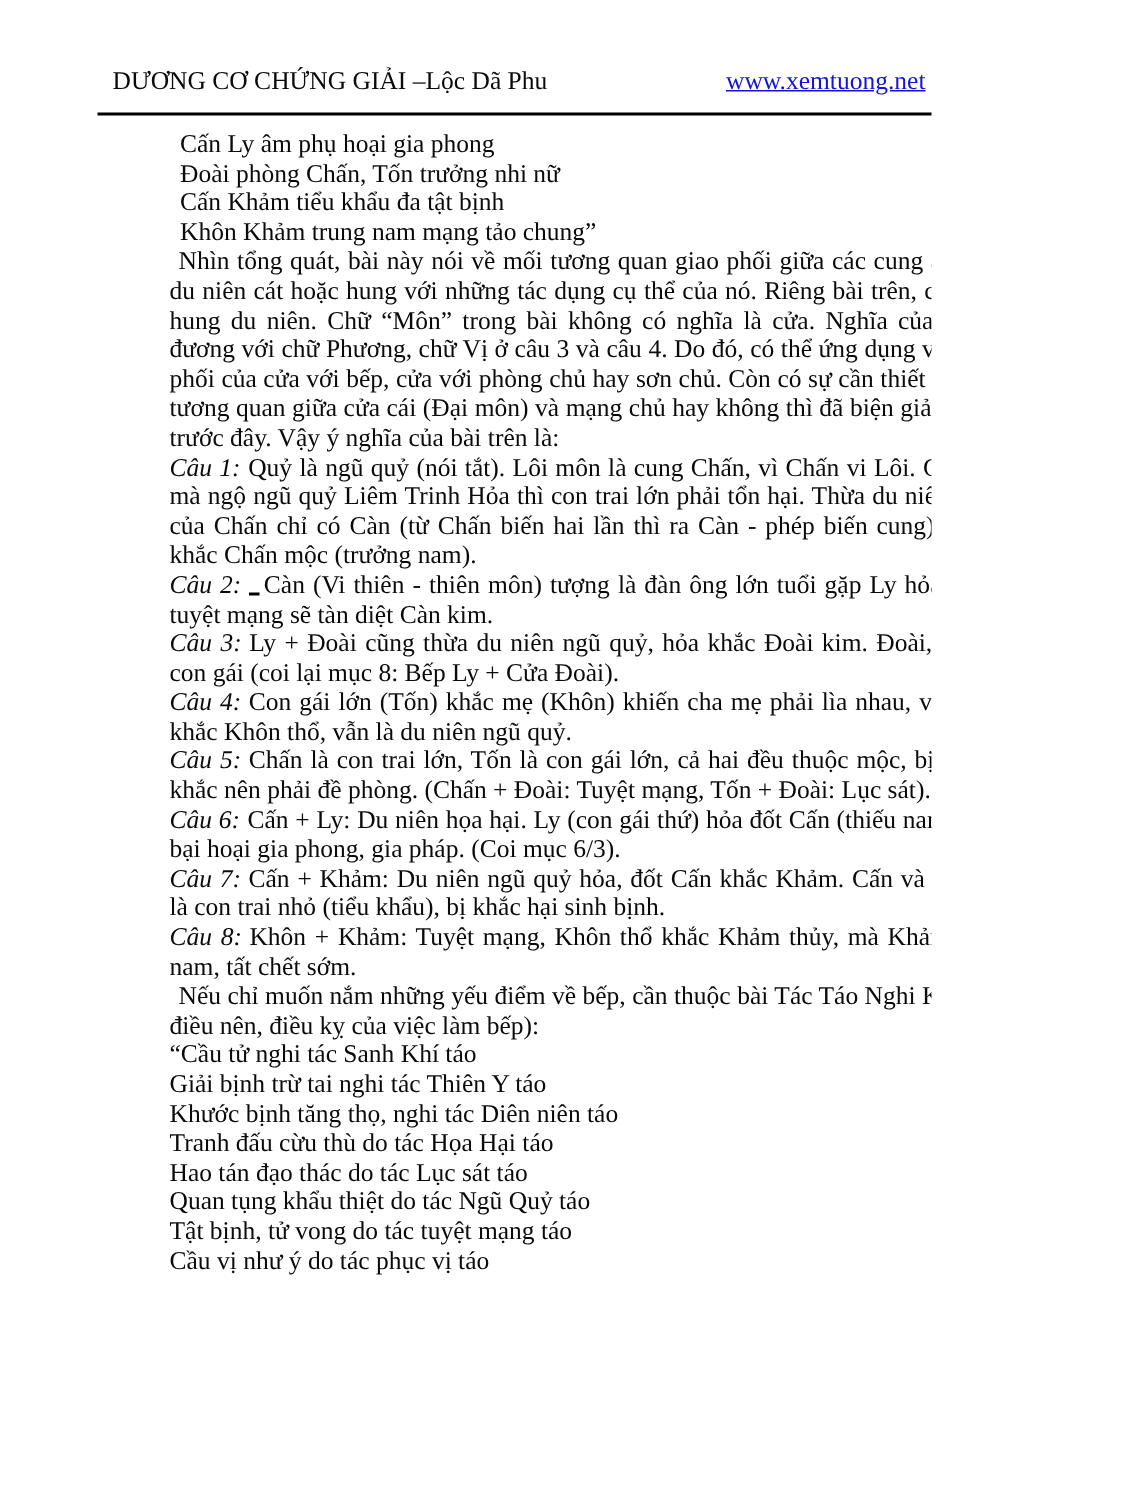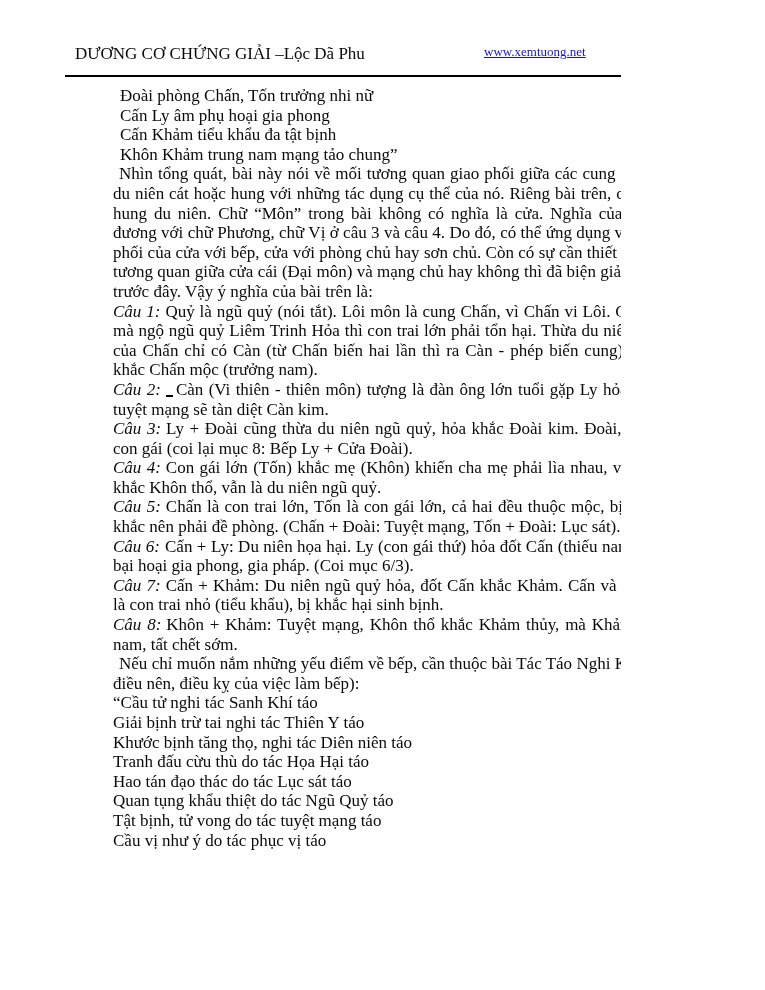--- a/index.html
+++ b/index.html
@@ -2,21 +2,21 @@
 <html style="--link: #1414d8; --text: #0a0a0a; --background: #ffffff;"><head>
 <meta charset="utf-8">
 <style>
   html,body { margin:0; padding:0; background:#ffffff; }
   .page {
     position:relative; width:621px; height:990px; background:var(--background,#ffffff);
     font-family:"Liberation Serif","DejaVu Serif",serif; color:var(--text,#0a0a0a);
     overflow:hidden;
   }
   .header-title { position:absolute; left:75px; top:44px; font-size:17px; white-space:nowrap; }
-  .header-link  { position:absolute; left:484px; top:44px; font-size:13px;
+  .header-link  { position:absolute; left:484px; top:44px; font-size:17px;
                   color:var(--link,#1414d8); text-decoration:underline; cursor:pointer; white-space:nowrap; }
   .page-number  { position:absolute; left:679px; top:44px; font-size:17px;margin-left:32px; }
   .rule { position:absolute; left:65px; top:75px; width:627px; height:2px; background:#000; }
 
   .content { position:absolute; left:113px; top:86px; width:580px;
              font-size:17px; line-height:19.6px; }
   .poem { margin:0; padding-left:7px; }
   .poem-line { white-space:nowrap; }
   p { margin:0; }
   .para { text-align:justify; text-indent:6px; }
@@ -32,22 +32,22 @@
 <div class="page">
 
   <div class="header-title">DƯƠNG CƠ CHỨNG GIẢI –Lộc Dã Phu</div>
   <a class="header-link">www.xemtuong.net</a>
   <div class="page-number">114</div>
   <div class="rule"></div>
 
   <div class="content">
 
     <div class="poem">
+      <div class="poem-line">Cấn Ly âm phụ hoại gia phong</div>
       <div class="poem-line">Đoài phòng Chấn, Tốn trưởng nhi nữ</div>
-      <div class="poem-line">Cấn Ly âm phụ hoại gia phong</div>
       <div class="poem-line">Cấn Khảm tiểu khẩu đa tật bịnh</div>
       <div class="poem-line">Khôn Khảm trung nam mạng tảo chung”</div>
     </div>
 
     <p class="para">Nhìn tổng quát, bài này nói về mối tương quan giao phối giữa các cung àm sinh ra du niên cát hoặc hung với những tác dụng cụ thể của nó. Riêng bài trên, chỉ nói đến hung du niên. Chữ “Môn” trong bài không có nghĩa là cửa. Nghĩa của nó tương đương với chữ Phương, chữ Vị ở câu 3 và câu 4. Do đó, có thể ứng dụng vào sự giao phối của cửa với bếp, cửa với phòng chủ hay sơn chủ. Còn có sự cần thiết để kết hợp tương quan giữa cửa cái (Đại môn) và mạng chủ hay không thì đã biện giải nhiều lần trước đây. Vậy ý nghĩa của bài trên là:</p>
 
     <p class="cau">
       <span class="cau-label">Câu 1:</span><span>Quỷ là ngũ quỷ (nói tắt). Lôi môn là cung Chấn, vì Chấn vi Lôi. Cung Chấn mà ngộ ngũ quỷ Liêm Trinh Hỏa thì con trai lớn phải tổn hại. Thừa du niên ngũ quỷ của Chấn chỉ có Càn (từ Chấn biến hai lần thì ra Càn - phép biến cung). Càn kim khắc Chấn mộc (trưởng nam).</span>
     </p>
     <p class="cau">

